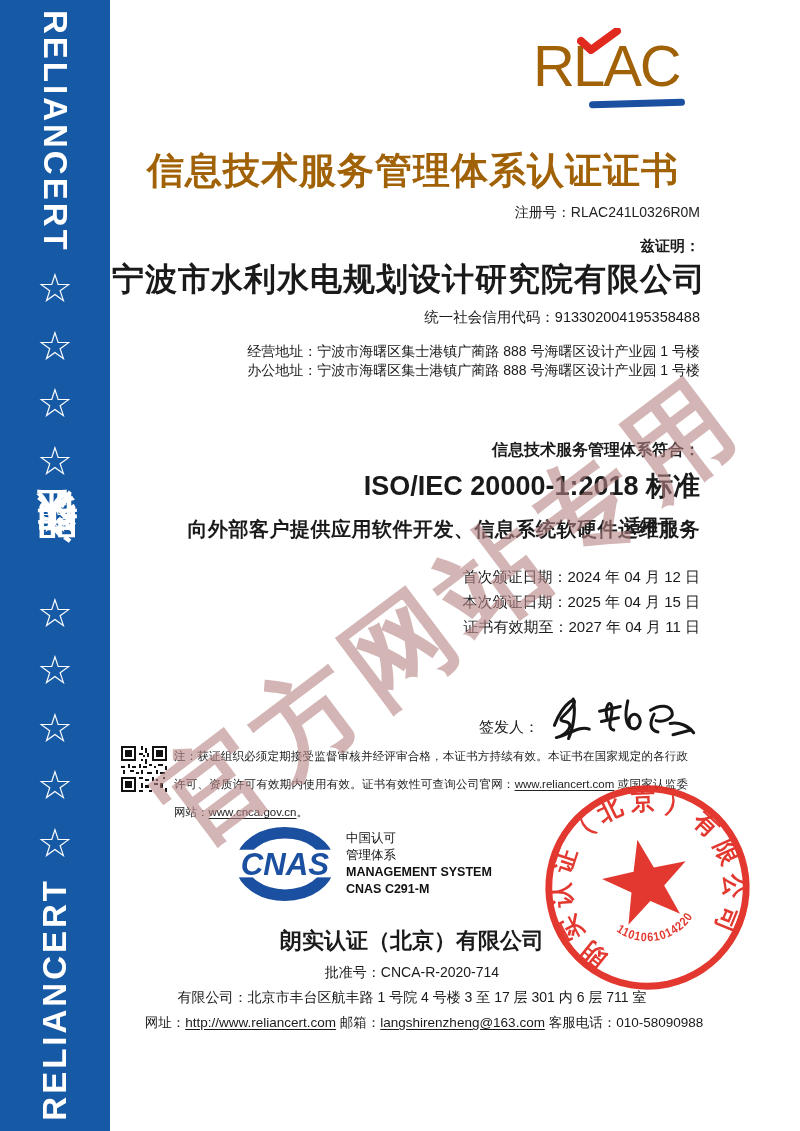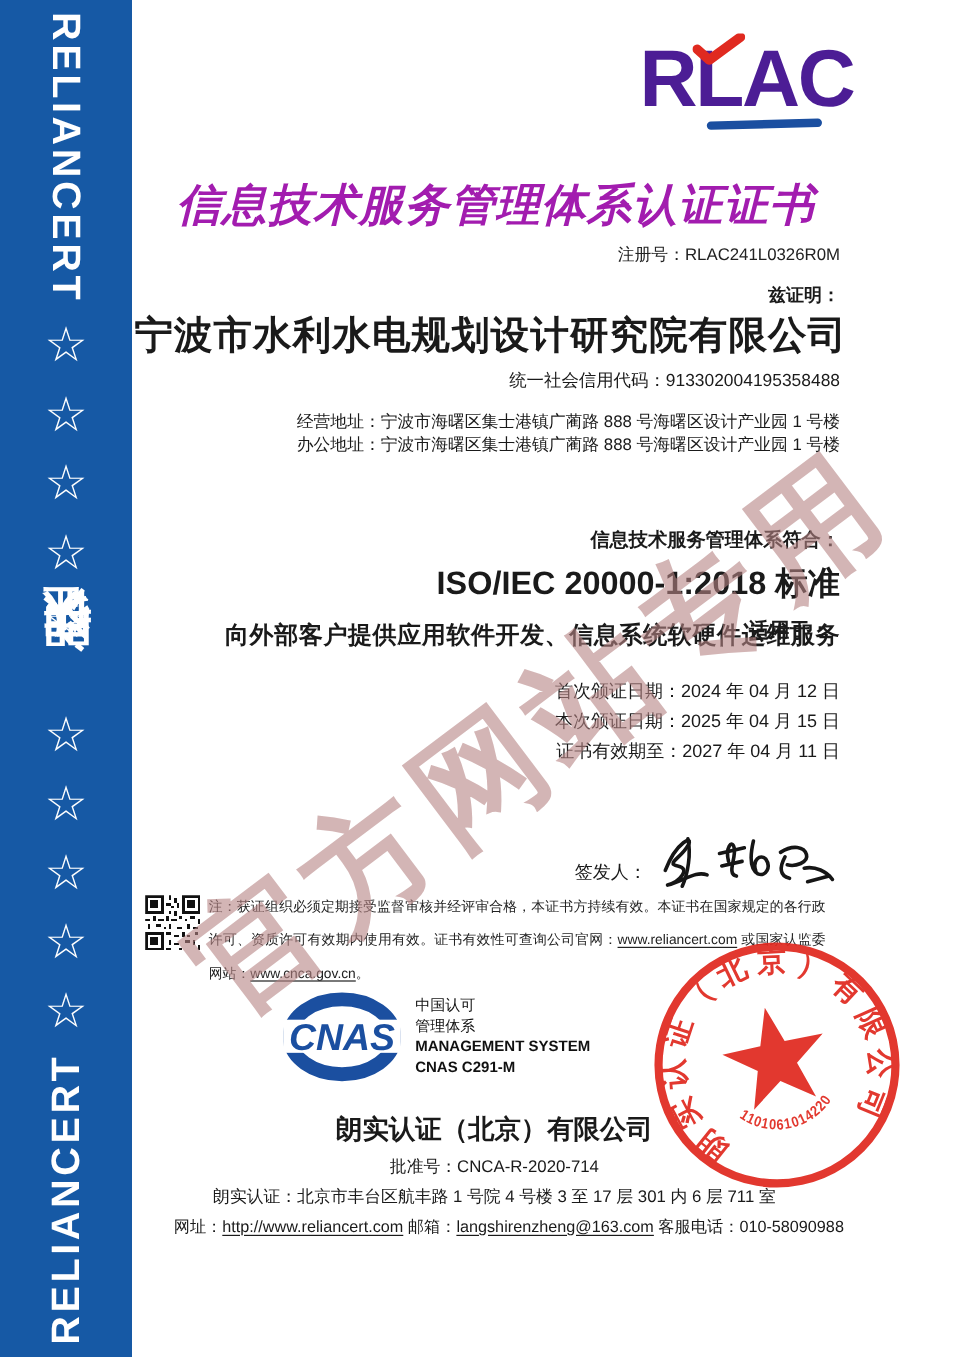--- a/index.html
+++ b/index.html
@@ -8,25 +8,25 @@
   
   .sidebar{position:absolute;left:0;top:0;width:110px;height:1131px;background:#1659a5;
            display:flex;flex-direction:column;align-items:center;justify-content:space-between;
            padding:10px 0;box-sizing:border-box;z-index:4;}
   .side-word{writing-mode:vertical-rl;color:#fff;font-size:33px;font-weight:600;letter-spacing:3px;white-space:nowrap;}
   .side-word.flip{transform:rotate(180deg);}
   .side-cjk{writing-mode:vertical-rl;transform:rotate(180deg);color:#fff;font-size:40px;font-weight:700;letter-spacing:6px;white-space:nowrap;}
   .side-star{color:#fff;font-size:40px;line-height:44px;}
   
   .logo{position:absolute;left:533px;top:26px;width:160px;height:84px;z-index:1;}
-  .logo-text{font-size:67px;font-weight:700;color:#4c1d95;letter-spacing:-2px;line-height:80px;}
+  .logo-text{font-size:58px;font-weight:400;color:#a16207;letter-spacing:-2px;line-height:80px;}
   .logo-check{position:absolute;left:44px;top:2px;}
   .logo-underline{position:absolute;left:56px;top:74px;width:96px;height:7px;background:#1b4fa0;border-radius:4px;transform:rotate(-1.5deg);}
   
-  .title{position:absolute;left:118px;right:92px;top:146px;text-align:center;font-size:37px;font-weight:800;letter-spacing:1px;color:#a21caf;z-index:1;font-style:italic;}
+  .title{position:absolute;left:118px;right:92px;top:146px;text-align:center;font-size:37px;font-weight:800;letter-spacing:1px;color:#a16207;z-index:1;}
   .regline{position:absolute;right:100px;top:204px;font-size:14px;color:#222;z-index:1;}
   .intro{position:absolute;right:100px;top:237px;font-size:15px;font-weight:700;z-index:1;}
   .company{position:absolute;left:112px;right:92px;top:258px;text-align:left;font-size:32px;font-weight:800;letter-spacing:1px;z-index:1;}
   .credit{position:absolute;right:100px;top:308px;font-size:14.5px;z-index:1;}
   .addr{position:absolute;right:100px;top:342px;text-align:right;font-size:14px;line-height:19px;z-index:1;}
   .conform{position:absolute;right:100px;top:440px;font-size:16px;font-weight:700;z-index:1;}
   .iso{position:absolute;right:100px;top:468px;font-size:27px;font-weight:800;z-index:1;}
   .apply{position:absolute;right:108px;top:514px;font-size:17px;font-weight:700;z-index:1;}
   .scope{position:absolute;right:100px;top:516px;font-size:20px;font-weight:700;letter-spacing:.5px;z-index:1;}
   .dates{position:absolute;right:100px;top:564px;text-align:right;font-size:15px;line-height:25px;z-index:1;}
@@ -167,21 +167,21 @@
     <text font-size="12.5" font-weight="bold" fill="#e02a20" letter-spacing="1" font-family="Liberation Sans, sans-serif">
       <textPath href="#sealArcBottom" startOffset="2" textLength="90" lengthAdjust="spacingAndGlyphs">1101061014220</textPath>
     </text>
   </svg>
 
   <div class="foot-company">朗实认证（北京）有限公司</div>
   <div class="approval">
     <span>批准号：</span><span>CNCA-R-2020-714</span>
   </div>
   <div class="caddr">
-    <span>朗实认证：</span><span>北京市丰台区航丰路 1 号院 4 号楼 3 至 17 层 301 内 6 层 711 室</span>
+    <span>有限公司：</span><span>北京市丰台区航丰路 1 号院 4 号楼 3 至 17 层 301 内 6 层 711 室</span>
   </div>
   <div class="contact">
     <span>网址：</span><u>http://www.reliancert.com</u><span> 邮箱：</span><u>langshirenzheng@163.com</u><span> 客服电话：</span><span>010-58090988</span>
   </div>
 
   <div class="watermark">官方网站专用</div>
 
 </div>
 
 </body></html>

